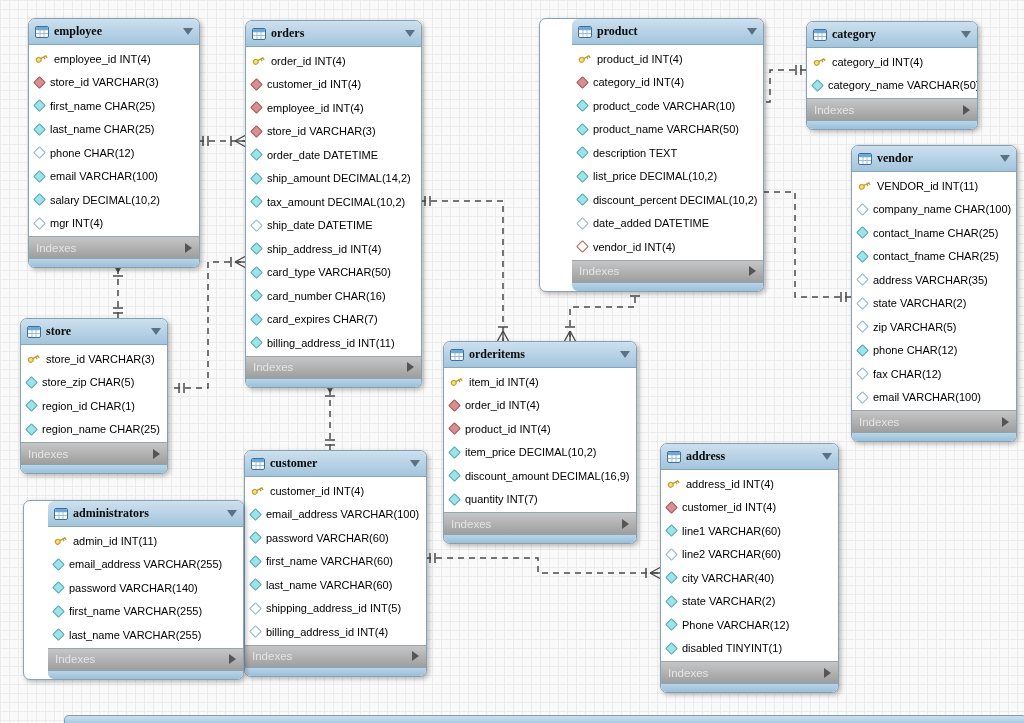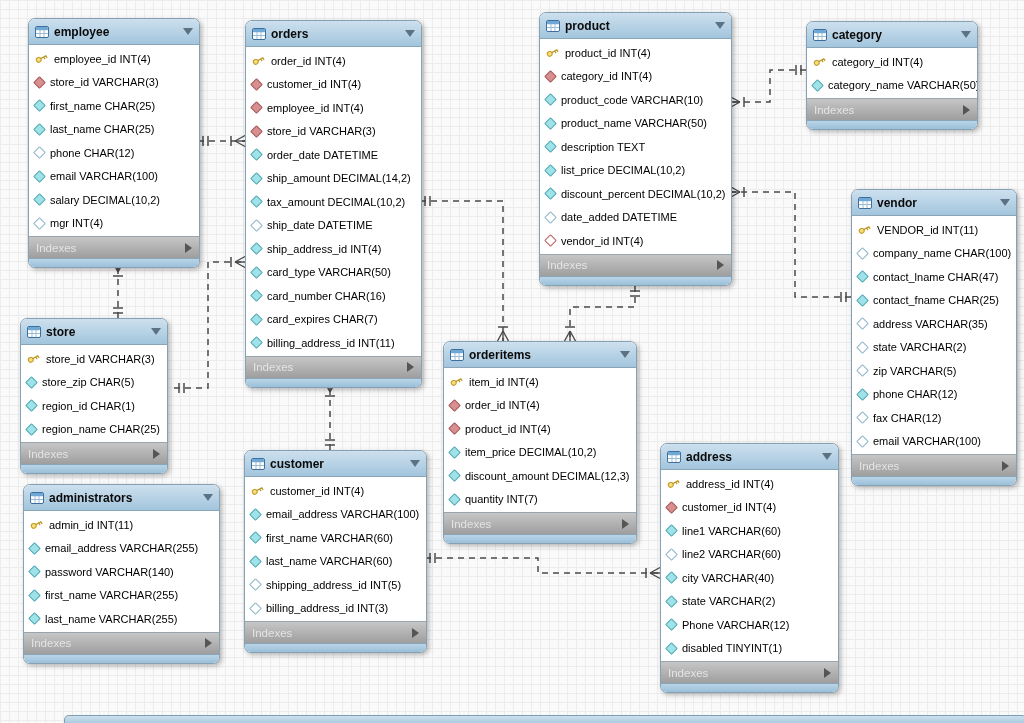--- a/index.html
+++ b/index.html
@@ -16,21 +16,21 @@
   .er-table {
     position:absolute; border:1px solid #86a1b4; border-radius:7px;
     background:#fff; box-shadow:2px 2px 5px rgba(0,0,0,.28);
     font-size:11px; color:#000;
   }
   .er-header {
     height:25px; display:flex; align-items:center; gap:5px; padding:0 6px;
     background:linear-gradient(#cde0ee,#a2c5dd);
     border-bottom:1px solid #8aa5b8; border-radius:6px 6px 0 0;
   }
-  .er-title { font-weight:bold; font-size:12px; color:#0a0a0a; }
+  .er-title { font-weight:bold; font-size:12px; color:#0a0a0a;font-family:Liberation Serif, serif; }
   .hdr-arrow {
     margin-left:auto; width:0; height:0;
     border-left:5px solid transparent; border-right:5px solid transparent;
     border-top:7px solid #5c7282;
   }
   .er-body { padding:2px 0 1px; background:#fff; }
   .er-row {
     height:23.5px; display:flex; align-items:center; gap:6px;
     padding:0 4px 0 6px; white-space:nowrap; overflow:hidden;
   }
@@ -275,21 +275,21 @@
           <div class="dia col"></div>
           <span>billing_address_id INT(11)</span>
         </div>
       </div>
       <div class="er-indexes">
         <span>Indexes</span>
         <div class="idx-arrow"></div>
       </div>
       <div class="er-footer"></div>
     </div>
-    <div class="er-table" style="left: 539px; top: 12px; width: 191px;">
+    <div class="er-table" style="left: 539px; top: 18px; width: 191px; padding-left: 32px;">
       <div class="er-header">
         <div style="line-height: 0;"><svg width="14" height="12" viewBox="0 0 14 12">
             <rect x="0.5" y="0.5" width="13" height="11" rx="1.5" fill="#fff" stroke="#3c6e9f"></rect>
             <rect x="1" y="1" width="12" height="3.2" rx="1" fill="#6fa8d2"></rect>
             <line x1="5" y1="4" x2="5" y2="11" stroke="#9cbcd6"></line>
             <line x1="9" y1="4" x2="9" y2="11" stroke="#9cbcd6"></line>
             <line x1="1" y1="7.5" x2="13" y2="7.5" stroke="#9cbcd6"></line>
           </svg></div>
         <span class="er-title">product</span>
         <div class="hdr-arrow"></div>
@@ -369,21 +369,21 @@
           <div class="dia col"></div>
           <span>category_name VARCHAR(50)</span>
         </div>
       </div>
       <div class="er-indexes">
         <span>Indexes</span>
         <div class="idx-arrow"></div>
       </div>
       <div class="er-footer"></div>
     </div>
-    <div class="er-table" style="left: 851px; top: 145px; width: 164px; margin-top: 44px;">
+    <div class="er-table" style="left: 851px; top: 145px; width: 164px;">
       <div class="er-header">
         <div style="line-height: 0;"><svg width="14" height="12" viewBox="0 0 14 12">
             <rect x="0.5" y="0.5" width="13" height="11" rx="1.5" fill="#fff" stroke="#3c6e9f"></rect>
             <rect x="1" y="1" width="12" height="3.2" rx="1" fill="#6fa8d2"></rect>
             <line x1="5" y1="4" x2="5" y2="11" stroke="#9cbcd6"></line>
             <line x1="9" y1="4" x2="9" y2="11" stroke="#9cbcd6"></line>
             <line x1="1" y1="7.5" x2="13" y2="7.5" stroke="#9cbcd6"></line>
           </svg></div>
         <span class="er-title">vendor</span>
         <div class="hdr-arrow"></div>
@@ -397,21 +397,21 @@
               </g>
             </svg></div>
           <span>VENDOR_id INT(11)</span>
         </div>
         <div class="er-row">
           <div class="dia colnull"></div>
           <span>company_name CHAR(100)</span>
         </div>
         <div class="er-row">
           <div class="dia col"></div>
-          <span>contact_lname CHAR(47)</span>
+          <span>contact_lname CHAR(25)</span>
         </div>
         <div class="er-row">
           <div class="dia col"></div>
           <span>contact_fname CHAR(25)</span>
         </div>
         <div class="er-row">
           <div class="dia colnull"></div>
           <span>address VARCHAR(35)</span>
         </div>
         <div class="er-row">
@@ -511,21 +511,21 @@
         <div class="er-row">
           <div class="dia fk"></div>
           <span>product_id INT(4)</span>
         </div>
         <div class="er-row">
           <div class="dia col"></div>
           <span>item_price DECIMAL(10,2)</span>
         </div>
         <div class="er-row">
           <div class="dia col"></div>
-          <span>discount_amount DECIMAL(12,3)</span>
+          <span>discount_amount DECIMAL(16,9)</span>
         </div>
         <div class="er-row">
           <div class="dia col"></div>
           <span>quantity INT(7)</span>
         </div>
       </div>
       <div class="er-indexes">
         <span>Indexes</span>
         <div class="idx-arrow"></div>
       </div>
@@ -552,33 +552,37 @@
               </g>
             </svg></div>
           <span>customer_id INT(4)</span>
         </div>
         <div class="er-row">
           <div class="dia col"></div>
           <span>email_address VARCHAR(100)</span>
         </div>
         <div class="er-row">
           <div class="dia col"></div>
+          <span>password VARCHAR(60)</span>
+        </div>
+        <div class="er-row">
+          <div class="dia col"></div>
           <span>first_name VARCHAR(60)</span>
         </div>
         <div class="er-row">
           <div class="dia col"></div>
           <span>last_name VARCHAR(60)</span>
         </div>
         <div class="er-row">
           <div class="dia colnull"></div>
           <span>shipping_address_id INT(5)</span>
         </div>
         <div class="er-row">
           <div class="dia colnull"></div>
-          <span>billing_address_id INT(3)</span>
+          <span>billing_address_id INT(4)</span>
         </div>
       </div>
       <div class="er-indexes">
         <span>Indexes</span>
         <div class="idx-arrow"></div>
       </div>
       <div class="er-footer"></div>
     </div>
     <div class="er-table" style="left: 660px; top: 443px; width: 177px;">
       <div class="er-header">
@@ -630,21 +634,21 @@
           <div class="dia col"></div>
           <span>disabled TINYINT(1)</span>
         </div>
       </div>
       <div class="er-indexes">
         <span>Indexes</span>
         <div class="idx-arrow"></div>
       </div>
       <div class="er-footer"></div>
     </div>
-    <div class="er-table" style="left: 23px; top: 484px; width: 195px;">
+    <div class="er-table" style="left: 23px; top: 500px; width: 195px; padding-left: 24px;">
       <div class="er-header">
         <div style="line-height: 0;"><svg width="14" height="12" viewBox="0 0 14 12">
             <rect x="0.5" y="0.5" width="13" height="11" rx="1.5" fill="#fff" stroke="#3c6e9f"></rect>
             <rect x="1" y="1" width="12" height="3.2" rx="1" fill="#6fa8d2"></rect>
             <line x1="5" y1="4" x2="5" y2="11" stroke="#9cbcd6"></line>
             <line x1="9" y1="4" x2="9" y2="11" stroke="#9cbcd6"></line>
             <line x1="1" y1="7.5" x2="13" y2="7.5" stroke="#9cbcd6"></line>
           </svg></div>
         <span class="er-title">administrators</span>
         <div class="hdr-arrow"></div>

